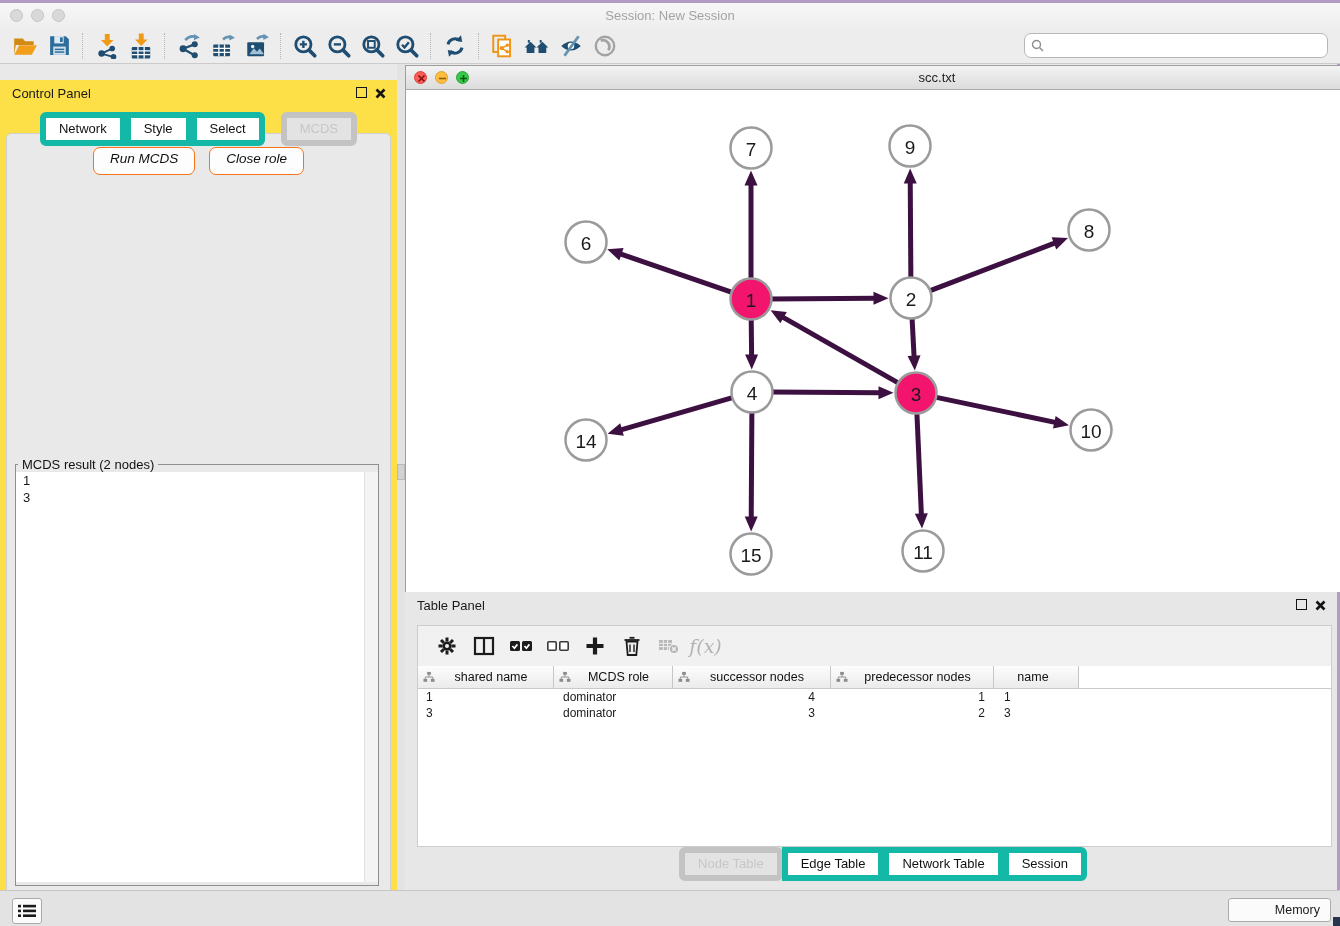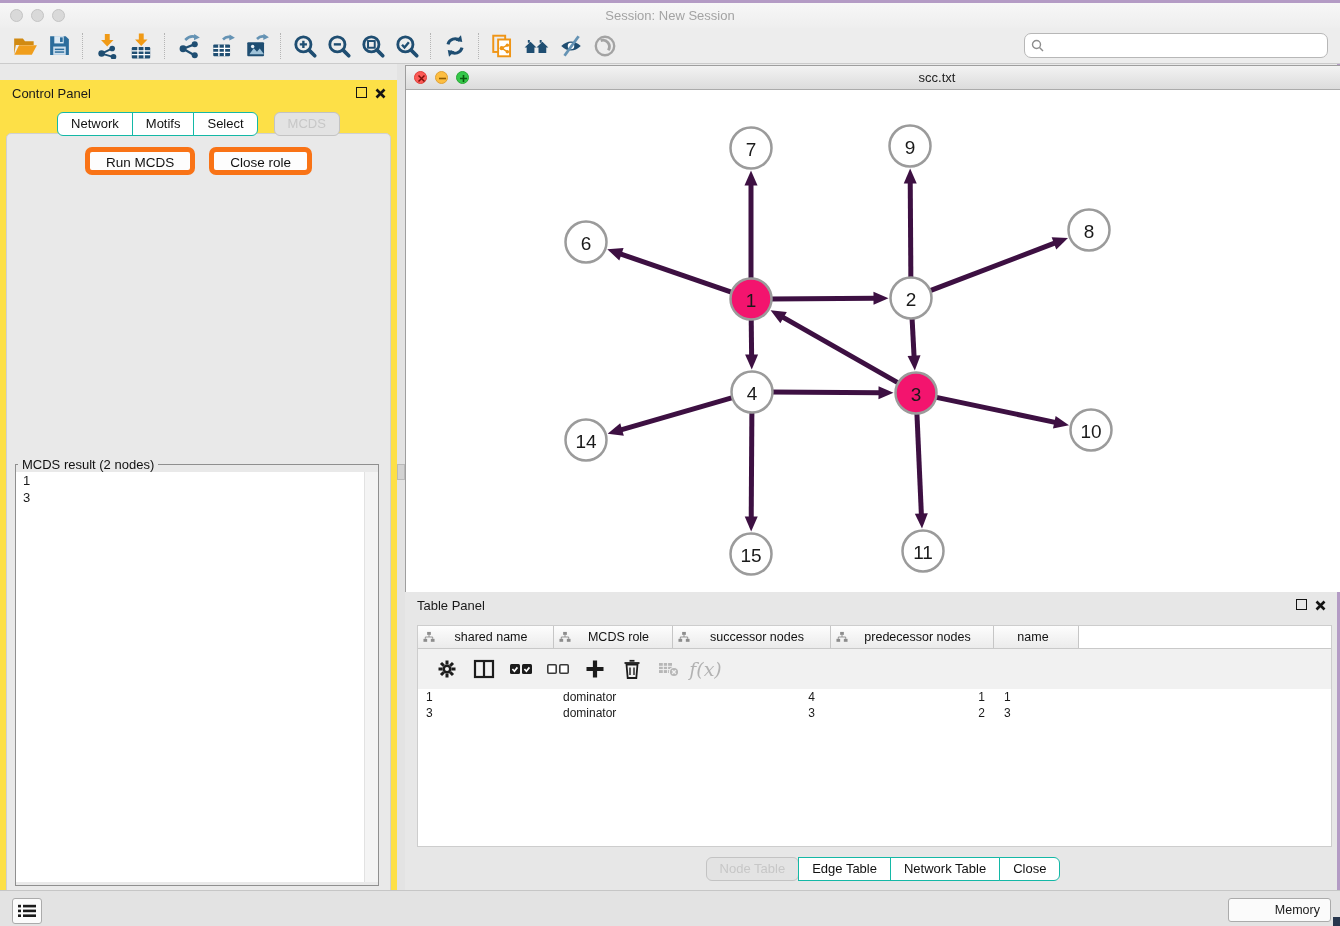--- a/index.html
+++ b/index.html
@@ -37,42 +37,42 @@
   #control-panel{position:absolute;left:0;top:80px;width:397px;height:826px;background:#fde047;}
   .panel-head{position:relative;height:26px;}
   .panel-head .ptitle{position:absolute;left:12px;top:6px;font-size:13px;color:#1a1a1a;}
   .panel-float{position:absolute;top:7px;width:11px;height:11px;border:1.6px solid #141414;
     box-sizing:border-box;background:transparent;}
   .panel-close{position:absolute;top:6px;width:13px;height:13px;}
   #control-panel .panel-float{right:30px;}
   #control-panel .panel-close{right:10px;}
 
   .tabs{display:flex;}
-  .tab{background:#fff;border:1px solid #14b8a6;padding:3px 13px 4px;font-size:13px;
+  .tab{background:#fff;border:6px solid #14b8a6;padding:3px 13px 4px;font-size:13px;
     margin-left:-1px;color:#111;white-space:nowrap;}
   .tab.first{border-top-left-radius:6px;border-bottom-left-radius:6px;margin-left:0;}
   .tab.last{border-top-right-radius:6px;border-bottom-right-radius:6px;}
   .tab.sel{background:#e3e3e3;color:#c7c7c7;border-color:#c3c3c3;border-radius:6px;margin-left:16px;}
   #cp-tabs{position:absolute;left:0;right:0;top:32px;display:flex;justify-content:center;z-index:2;}
 
   #cp-pane{position:absolute;left:6px;right:6px;top:53px;bottom:6px;background:#e9e9e9;
     border:1px solid #d0d0d0;border-radius:5px;}
   #opt-label{margin-top:24px;text-align:center;font-size:13.5px;}
   #criterion-select{margin:11px auto 0;width:308px;height:22px;background:#fff;
     border:1px solid #a8a8a8;border-radius:6px;display:flex;align-items:center;
     padding:0 6px 0 9px;box-sizing:border-box;font-size:13px;}
   #criterion-select .val{flex:1;}
   .stepper{display:flex;flex-direction:column;align-items:center;gap:2px;}
   .tri-up{width:0;height:0;border-left:4px solid transparent;border-right:4px solid transparent;
     border-bottom:5px solid #4a4a4a;}
   .tri-down{width:0;height:0;border-left:4px solid transparent;border-right:4px solid transparent;
     border-top:5px solid #4a4a4a;}
   #cp-buttons{margin-top:13px;display:flex;justify-content:center;gap:14px;}
-  .btn{background:#fdfdfd;border:5px solid #f97316;border-radius:7px;padding:3px 16px 0;
-    font-size:13.5px;font-family:"Liberation Sans",sans-serif;color:#111;}
+  .btn{background:#fdfdfd;border:1px solid #f97316;border-radius:7px;padding:3px 16px 8px;
+    font-size:13.5px;font-family:"Liberation Sans",sans-serif;color:#111;font-style:italic;}
 
   #result-fieldset{position:absolute;left:8px;right:11px;top:323px;bottom:13px;
     border:1px solid #8f8f8f;padding:0;margin:0;}
   #result-fieldset legend{font-size:13px;padding:0 4px;margin-left:2px;color:#111;}
   #result-area{position:relative;background:#fff;width:100%;height:calc(100% - 3px);
     box-sizing:border-box;overflow:hidden;}
   #result-scroll{position:absolute;right:0;top:0;bottom:0;width:13px;background:#f4f4f4;
     border-left:1px solid #e2e2e2;}
   .result-line{font-size:13px;padding:1px 0 1px 7px;line-height:15px;}
 
@@ -297,21 +297,21 @@
 <div id="control-panel">
   <div class="panel-head">
     <span class="ptitle">Control Panel</span>
     <span class="panel-float"></span>
     <span class="panel-close"><svg width="13" height="13" viewBox="0 0 13 13">
           <path d="M2.5 2.5l8 8M10.5 2.5l-8 8" stroke="#141414" stroke-width="2.6"></path>
         </svg></span>
   </div>
   <div id="cp-tabs" class="tabs">
     <span class="tab first">Network</span>
-    <span class="tab">Motifs</span>
+    <span class="tab">Style</span>
     <span class="tab last">Select</span>
     <span class="tab sel">MCDS</span>
   </div>
   <div id="cp-pane">
     <div id="cp-buttons">
       <button class="btn">Run MCDS</button>
       <button class="btn">Close role</button>
     </div>
     <fieldset id="result-fieldset">
       <legend>MCDS result (2 nodes)</legend>
@@ -406,20 +406,77 @@
 
 <div id="table-panel">
   <div class="panel-head">
     <span class="ptitle">Table Panel</span>
     <span class="panel-float"></span>
     <span class="panel-close"><svg width="13" height="13" viewBox="0 0 13 13">
           <path d="M2.5 2.5l8 8M10.5 2.5l-8 8" stroke="#141414" stroke-width="2.6"></path>
         </svg></span>
   </div>
   <div id="table-box">
+    <div id="table-toolbar">
+      <div class="ttico">
+        <svg width="22" height="22" viewBox="0 0 22 22">
+            <g fill="#1c1c1c">
+              <circle cx="11" cy="11" r="4.6"></circle>
+              <g stroke="#1c1c1c" stroke-width="3">
+                <path d="M11 2.5v4M11 15.5v4M2.5 11h4M15.5 11h4M5 5l2.8 2.8M14.2 14.2L17 17M17 5l-2.8 2.8M7.8 14.2L5 17"></path>
+              </g>
+            </g>
+            <circle cx="11" cy="11" r="2" fill="#f1f1f1"></circle>
+          </svg>
+      </div>
+      <div class="ttico">
+        <svg width="22" height="22" viewBox="0 0 22 22">
+            <rect x="2" y="3" width="18" height="16" fill="none" stroke="#1c1c1c" stroke-width="2.2"></rect>
+            <path d="M11 3v16" stroke="#1c1c1c" stroke-width="2.2"></path>
+          </svg>
+      </div>
+      <div class="ttico">
+        <svg width="24" height="14" viewBox="0 0 24 14">
+            <rect x="1" y="2" width="10" height="10" rx="1.5" fill="#1c1c1c"></rect>
+            <path d="M3.4 7l2 2.2 3-3.8" stroke="#fff" stroke-width="1.7" fill="none"></path>
+            <rect x="13" y="2" width="10" height="10" rx="1.5" fill="#1c1c1c"></rect>
+            <path d="M15.4 7l2 2.2 3-3.8" stroke="#fff" stroke-width="1.7" fill="none"></path>
+          </svg>
+      </div>
+      <div class="ttico">
+        <svg width="24" height="14" viewBox="0 0 24 14">
+            <rect x="1.8" y="2.8" width="8.4" height="8.4" rx="1" fill="#fff" stroke="#3a3a3a" stroke-width="1.6"></rect>
+            <rect x="13.8" y="2.8" width="8.4" height="8.4" rx="1" fill="#fff" stroke="#3a3a3a" stroke-width="1.6"></rect>
+          </svg>
+      </div>
+      <div class="ttico">
+        <svg width="20" height="20" viewBox="0 0 20 20">
+            <path d="M10 1.5v17M1.5 10h17" stroke="#1c1c1c" stroke-width="4.2"></path>
+          </svg>
+      </div>
+      <div class="ttico">
+        <svg width="20" height="22" viewBox="0 0 20 22">
+            <path d="M4.5 6.5h11L14.3 20H5.7z" fill="none" stroke="#1c1c1c" stroke-width="1.8"></path>
+            <path d="M2.5 5h15" stroke="#1c1c1c" stroke-width="1.8"></path>
+            <path d="M7.5 2.8h5" stroke="#1c1c1c" stroke-width="1.8"></path>
+            <path d="M8 9.5v7.5M12 9.5v7.5" stroke="#1c1c1c" stroke-width="1.4"></path>
+          </svg>
+      </div>
+      <div class="ttico">
+        <svg width="22" height="20" viewBox="0 0 22 20">
+            <rect x="1" y="4" width="13" height="10" fill="#b7b7b7"></rect>
+            <path d="M1 7.3h13M1 10.6h13M5.3 4v10M9.6 4v10" stroke="#f1f1f1" stroke-width="1"></path>
+            <circle cx="16" cy="13" r="4.6" fill="#b7b7b7" stroke="#f1f1f1" stroke-width="1.1"></circle>
+            <path d="M14.2 11.2l3.6 3.6M17.8 11.2l-3.6 3.6" stroke="#f1f1f1" stroke-width="1.4"></path>
+          </svg>
+      </div>
+      <div class="ttico">
+        <span style="font-family:'DejaVu Serif','Liberation Serif',serif;font-style:italic;font-size:19px;color:#b2b2b2;">f(x)</span>
+      </div>
+    </div>
     <div id="table-header">
       <div class="th" style="width:136px;">
         <svg class="tree" width="12" height="12" viewBox="0 0 13 12">
             <g fill="#8c8c8c">
               <rect x="4.5" y="0.5" width="4" height="3.2"></rect>
               <rect x="0.5" y="8" width="4" height="3.2"></rect>
               <rect x="8.5" y="8" width="4" height="3.2"></rect>
             </g>
             <path d="M6.5 3.7v2.3M2.5 8V6h8v2" stroke="#8c8c8c" fill="none"></path>
           </svg>
@@ -453,77 +510,20 @@
               <rect x="4.5" y="0.5" width="4" height="3.2"></rect>
               <rect x="0.5" y="8" width="4" height="3.2"></rect>
               <rect x="8.5" y="8" width="4" height="3.2"></rect>
             </g>
             <path d="M6.5 3.7v2.3M2.5 8V6h8v2" stroke="#8c8c8c" fill="none"></path>
           </svg>
         <span class="lbl">predecessor nodes</span>
       </div>
       <div class="th" style="width:85px;">
         <span class="lbl">name</span>
-      </div>
-    </div>
-    <div id="table-toolbar">
-      <div class="ttico">
-        <svg width="22" height="22" viewBox="0 0 22 22">
-            <g fill="#1c1c1c">
-              <circle cx="11" cy="11" r="4.6"></circle>
-              <g stroke="#1c1c1c" stroke-width="3">
-                <path d="M11 2.5v4M11 15.5v4M2.5 11h4M15.5 11h4M5 5l2.8 2.8M14.2 14.2L17 17M17 5l-2.8 2.8M7.8 14.2L5 17"></path>
-              </g>
-            </g>
-            <circle cx="11" cy="11" r="2" fill="#f1f1f1"></circle>
-          </svg>
-      </div>
-      <div class="ttico">
-        <svg width="22" height="22" viewBox="0 0 22 22">
-            <rect x="2" y="3" width="18" height="16" fill="none" stroke="#1c1c1c" stroke-width="2.2"></rect>
-            <path d="M11 3v16" stroke="#1c1c1c" stroke-width="2.2"></path>
-          </svg>
-      </div>
-      <div class="ttico">
-        <svg width="24" height="14" viewBox="0 0 24 14">
-            <rect x="1" y="2" width="10" height="10" rx="1.5" fill="#1c1c1c"></rect>
-            <path d="M3.4 7l2 2.2 3-3.8" stroke="#fff" stroke-width="1.7" fill="none"></path>
-            <rect x="13" y="2" width="10" height="10" rx="1.5" fill="#1c1c1c"></rect>
-            <path d="M15.4 7l2 2.2 3-3.8" stroke="#fff" stroke-width="1.7" fill="none"></path>
-          </svg>
-      </div>
-      <div class="ttico">
-        <svg width="24" height="14" viewBox="0 0 24 14">
-            <rect x="1.8" y="2.8" width="8.4" height="8.4" rx="1" fill="#fff" stroke="#3a3a3a" stroke-width="1.6"></rect>
-            <rect x="13.8" y="2.8" width="8.4" height="8.4" rx="1" fill="#fff" stroke="#3a3a3a" stroke-width="1.6"></rect>
-          </svg>
-      </div>
-      <div class="ttico">
-        <svg width="20" height="20" viewBox="0 0 20 20">
-            <path d="M10 1.5v17M1.5 10h17" stroke="#1c1c1c" stroke-width="4.2"></path>
-          </svg>
-      </div>
-      <div class="ttico">
-        <svg width="20" height="22" viewBox="0 0 20 22">
-            <path d="M4.5 6.5h11L14.3 20H5.7z" fill="none" stroke="#1c1c1c" stroke-width="1.8"></path>
-            <path d="M2.5 5h15" stroke="#1c1c1c" stroke-width="1.8"></path>
-            <path d="M7.5 2.8h5" stroke="#1c1c1c" stroke-width="1.8"></path>
-            <path d="M8 9.5v7.5M12 9.5v7.5" stroke="#1c1c1c" stroke-width="1.4"></path>
-          </svg>
-      </div>
-      <div class="ttico">
-        <svg width="22" height="20" viewBox="0 0 22 20">
-            <rect x="1" y="4" width="13" height="10" fill="#b7b7b7"></rect>
-            <path d="M1 7.3h13M1 10.6h13M5.3 4v10M9.6 4v10" stroke="#f1f1f1" stroke-width="1"></path>
-            <circle cx="16" cy="13" r="4.6" fill="#b7b7b7" stroke="#f1f1f1" stroke-width="1.1"></circle>
-            <path d="M14.2 11.2l3.6 3.6M17.8 11.2l-3.6 3.6" stroke="#f1f1f1" stroke-width="1.4"></path>
-          </svg>
-      </div>
-      <div class="ttico">
-        <span style="font-family:'DejaVu Serif','Liberation Serif',serif;font-style:italic;font-size:19px;color:#b2b2b2;">f(x)</span>
       </div>
     </div>
     <div class="trow">
       <div class="td l" style="width:136px;padding-left:8px;">1</div>
       <div class="td l" style="width:119px;padding-left:9px;">dominator</div>
       <div class="td r" style="width:158px;padding-right:16px;">4</div>
       <div class="td r" style="width:163px;padding-right:9px;">1</div>
       <div class="td l" style="width:85px;padding-left:10px;">1</div>
     </div>
     <div class="trow">
@@ -532,21 +532,21 @@
       <div class="td r" style="width:158px;padding-right:16px;">3</div>
       <div class="td r" style="width:163px;padding-right:9px;">2</div>
       <div class="td l" style="width:85px;padding-left:10px;">3</div>
     </div>
   </div>
   <div id="tp-tabs">
     <div class="tabs">
       <span class="tab first sel">Node Table</span>
       <span class="tab">Edge Table</span>
       <span class="tab">Network Table</span>
-      <span class="tab last">Close</span>
+      <span class="tab last">Session</span>
     </div>
   </div>
 </div>
 
 <div id="statusbar">
   <div id="list-btn">
     <svg width="18" height="14" viewBox="0 0 18 14">
         <g fill="#1a1a1a">
           <rect x="0" y="0.8" width="3" height="2.6"></rect>
           <rect x="5" y="0.8" width="13" height="2.6"></rect>

